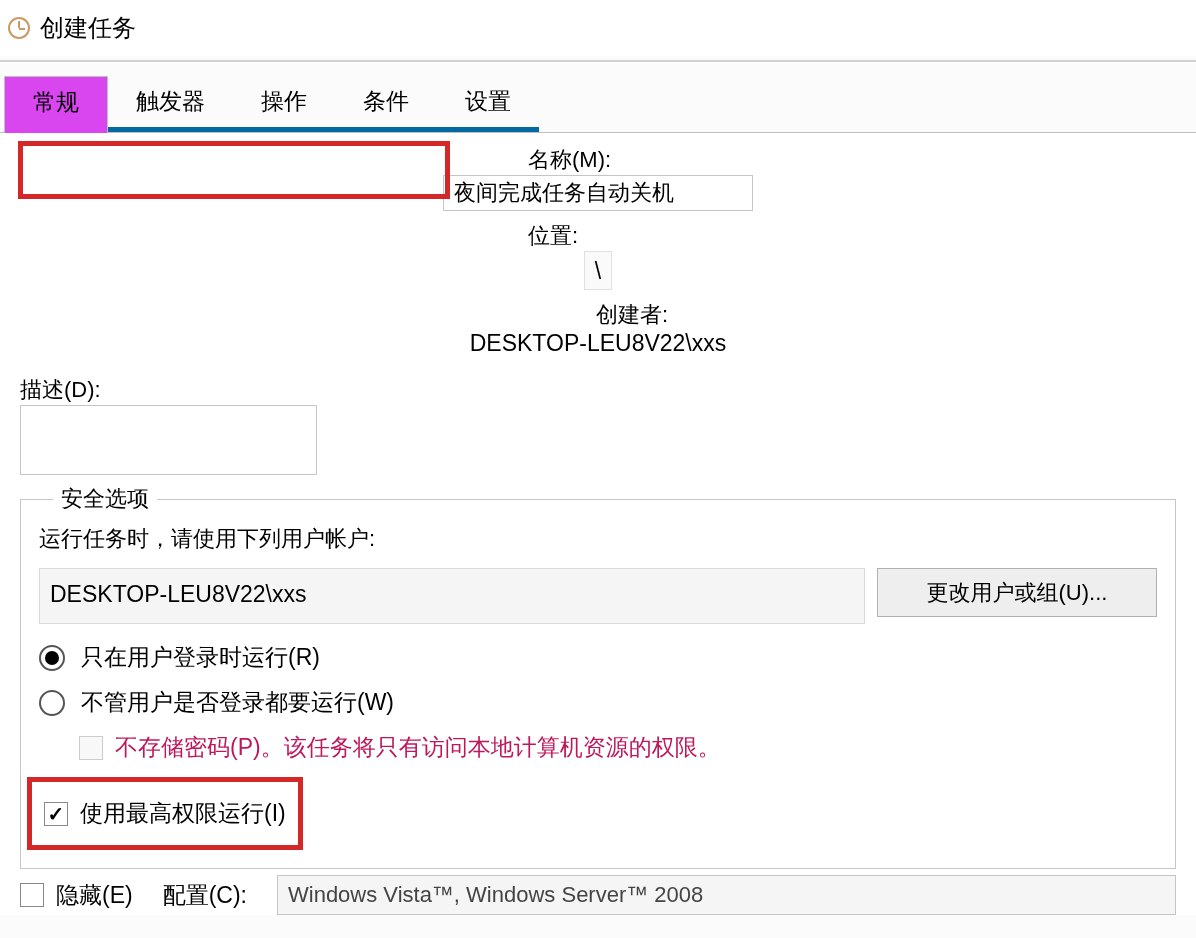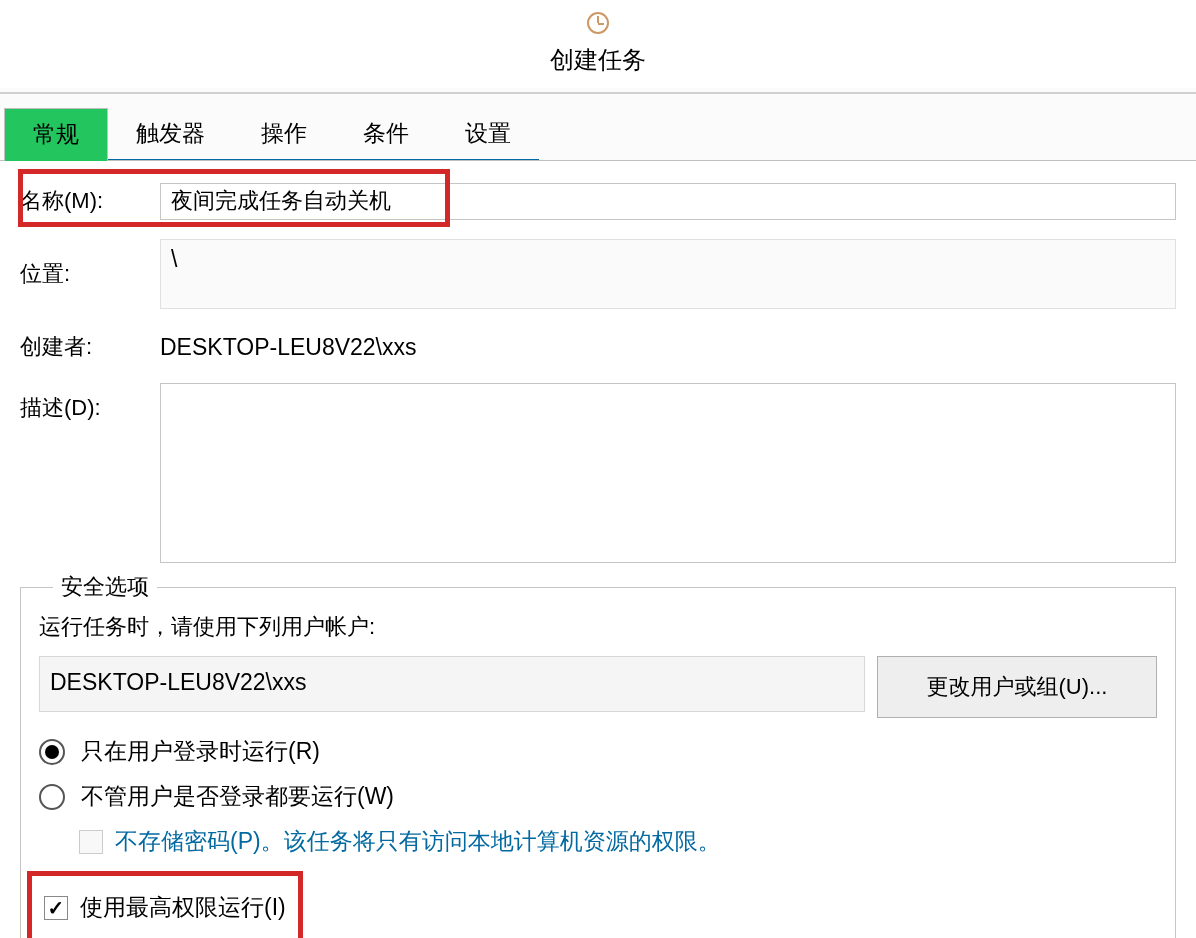--- a/index.html
+++ b/index.html
@@ -15,21 +15,20 @@
       width: 1196px;
       height: 938px;
       overflow: hidden;
     }
     .title-bar {
       display: flex;
       align-items: center;
       padding: 12px 8px;
       gap: 10px;
       background: #fff;
-      flex-direction: column;
     }
     .title-icon {
       width: 22px;
       height: 22px;
       border: 2px solid #cc9966;
       border-radius: 50%;
       position: relative;
       flex-shrink: 0;
     }
     .title-icon::before {
@@ -62,41 +61,42 @@
     .tabs {
       display: flex;
       margin-top: 14px;
       padding-left: 4px;
     }
     .tab {
       padding: 10px 28px;
       font-size: 23px;
       cursor: pointer;
       background: #fbfbfb;
-      border-bottom: 2px solid #0369a1;
+      border-bottom: 6px solid #0369a1;
     }
     .tab.active {
-      background: #22c55e;
+      background: #d946ef;
       border: 1px solid #c0c0c0;
       border-bottom: none;
       position: relative;
       z-index: 2;
     }
     .tab-content {
       background: #fff;
       border-top: 1px solid #c0c0c0;
       margin-top: -1px;
       padding: 0;
       position: relative;
     }
     .form-row {
       display: flex;
       align-items: center;
       padding: 0 20px;
       min-height: 56px;
+      flex-direction: column;
     }
     .form-label {
       width: 140px;
       font-size: 22px;
       flex-shrink: 0;
     }
     .form-input {
       flex: 1;
       height: 37px;
       border: 1px solid #c5c5c5;
@@ -131,20 +131,21 @@
       border: 1px solid #e0e0e0;
       background: #fafafa;
       padding: 4px 10px;
       font-size: 23px;
       display: flex;
       align-items: flex-start;
       padding-top: 6px;
     }
     .creator-row {
       margin-top: 10px;
+      text-align: right;
     }
     .desc-row {
       margin-top: 8px;
       align-items: flex-start;
     }
     .desc-row .form-label {
       padding-top: 10px;
     }
     .desc-textarea {
       flex: 1;
@@ -182,21 +183,21 @@
     .account-display {
       flex: 1;
       height: 56px;
       border: 1px solid #d8d8d8;
       background: #f5f5f5;
       padding: 12px 10px;
       font-size: 23px;
     }
     .change-user-btn {
       width: 280px;
-      height: 62px;
+      height: 49px;
       border: 1px solid #b0b0b0;
       background: #eeeeee;
       font-size: 22px;
       cursor: pointer;
       font-family: inherit;
     }
     .radio-row {
       display: flex;
       align-items: center;
       gap: 16px;
@@ -251,21 +252,21 @@
       content: '✓';
       font-size: 20px;
       line-height: 1;
       color: #000;
       font-weight: bold;
     }
     .checkbox-label {
       font-size: 23px;
     }
     .checkbox-label.disabled {
-      color: #0369a1;
+      color: #be185d;
     }
     .highest-priv-highlight {
       border: 5px solid #d42828;
       padding: 16px 12px;
       display: inline-flex;
       align-items: center;
       gap: 12px;
       margin-left: -12px;
     }
     .bottom-row {

